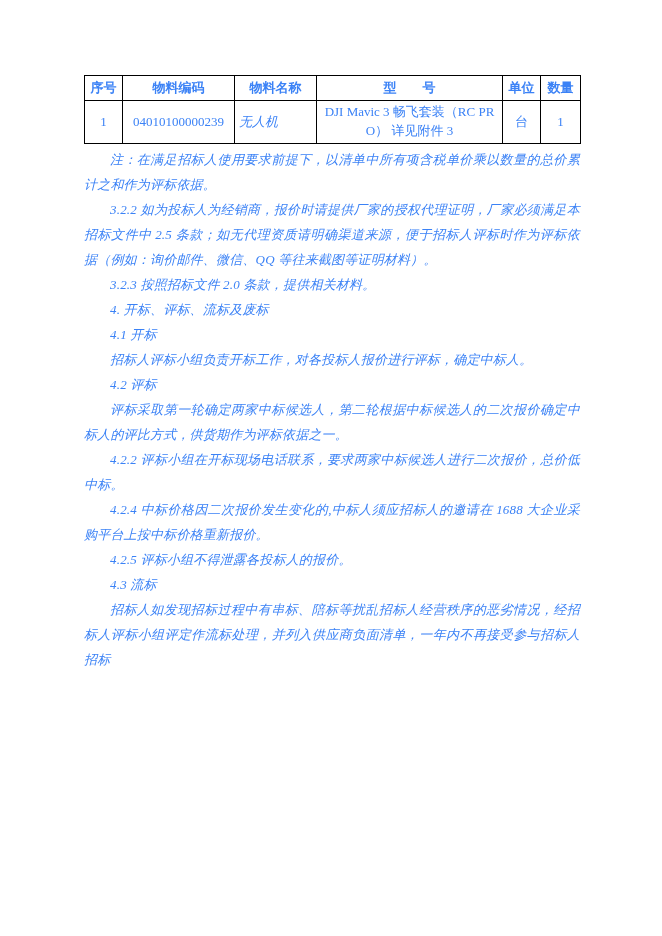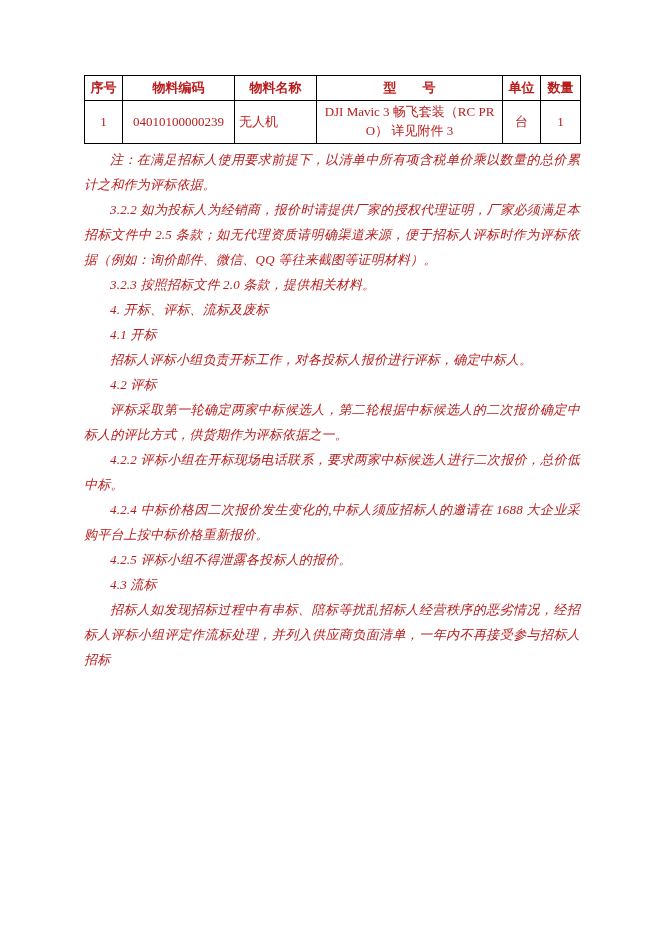--- a/index.html
+++ b/index.html
@@ -10,21 +10,21 @@
   .page {
     position: relative;
     width: 662px;
     height: 936px;
     margin: 0 auto;
     background: #ffffff;
     box-sizing: border-box;
     padding: 75px 82px 30px 84px;
     font-family: "Liberation Serif", "DejaVu Serif", serif;
     font-size: 13px;
-    color: #b91c1c;
+    color: #3b82f6;
     overflow: hidden;
   }
   table.goods-table {
     width: 100%;
     border-collapse: collapse;
     table-layout: fixed;
     margin: 0 0 3px 0;
   }
   table.goods-table th,
   table.goods-table td {
@@ -39,20 +39,21 @@
   table.goods-table th {
     font-weight: bold;
     height: 20px;
   }
   table.goods-table td {
     height: 38px;
   }
   table.goods-table td.name-cell {
     text-align: left;
     padding-left: 4px;
+    font-style: italic;
   }
   .col-seq   { width: 38px; }
   .col-code  { width: 112px; }
   .col-name  { width: 82px; }
   .col-model { width: 186px; }
   .col-unit  { width: 38px; }
   .col-qty   { width: 40px; }
   .content p {
     margin: 0;
     text-indent: 2em;

